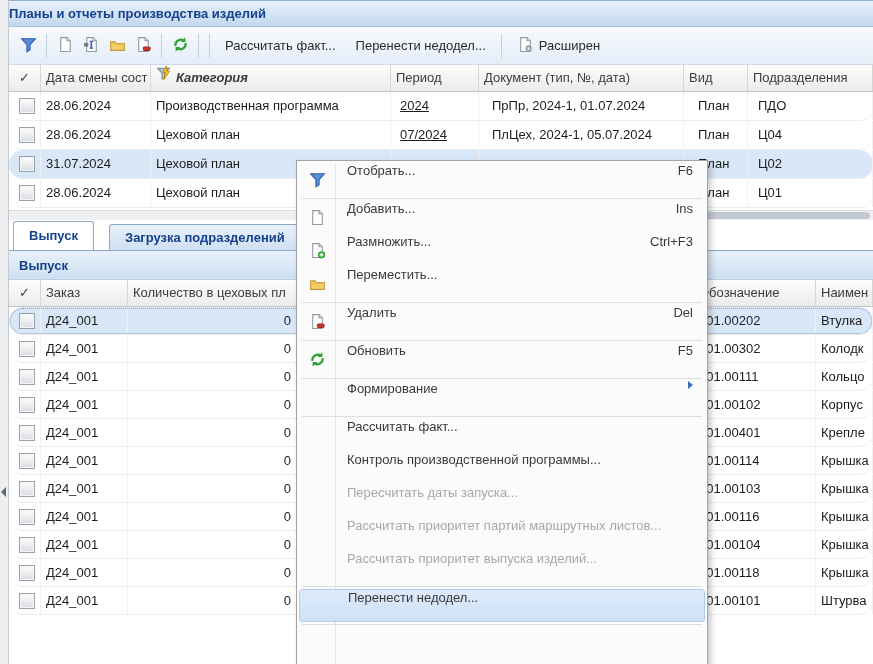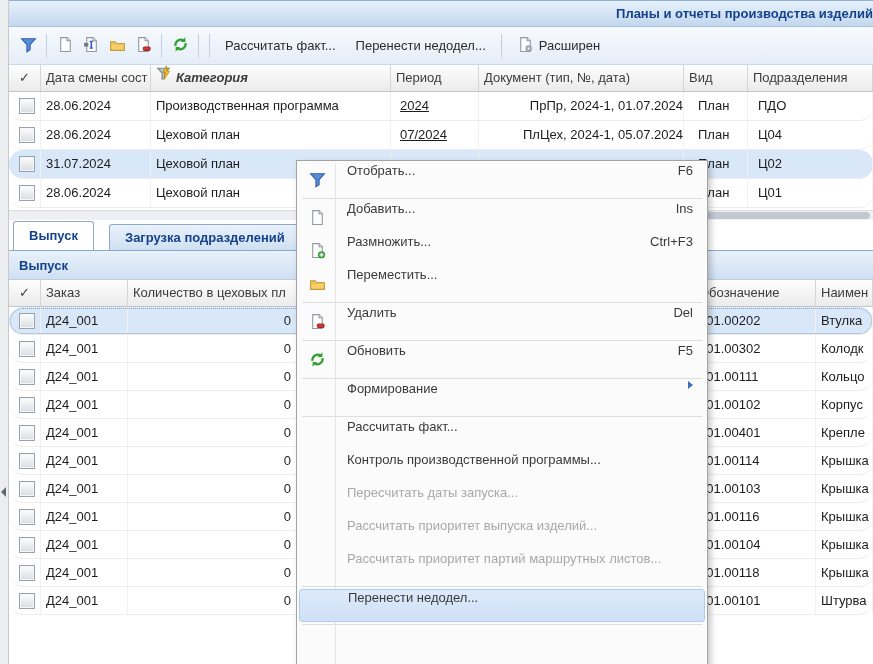--- a/index.html
+++ b/index.html
@@ -6,21 +6,21 @@
   .screen{position:relative;width:873px;height:664px;overflow:hidden;
           font-family:"Liberation Sans","DejaVu Sans",sans-serif;font-size:13px;color:#2b2b2b;
           background:#fff;}
   
   .left-strip{position:absolute;left:0;top:0;width:8px;height:664px;background:#eceef0;border-right:1px solid #c7c9cc;}
   .collapse-arrow{position:absolute;left:1px;top:487px;width:0;height:0;
           border-top:5px solid transparent;border-bottom:5px solid transparent;border-right:5px solid #5f6a77;cursor:pointer;}
   
   .titlebar{position:absolute;left:9px;top:0;right:0;height:27px;
           background:linear-gradient(#e7f1fb,#c2d7ee);border-top:1px solid #8fb0d6;border-bottom:1px solid #a9c3e0;
-          display:flex;align-items:center;font-weight:bold;color:#15428b;box-sizing:border-box;justify-content:flex-end;}
+          display:flex;align-items:center;font-weight:bold;color:#15428b;box-sizing:border-box;}
   
   .toolbar{position:absolute;left:9px;top:27px;right:0;height:38px;
           background:linear-gradient(#f7fafd,#e4edf8);border-bottom:1px solid #cdd9e8;
           display:flex;align-items:center;padding-left:6px;box-sizing:border-box;white-space:nowrap;}
   .tb-icon{width:26px;height:26px;display:flex;align-items:center;justify-content:center;cursor:pointer;flex:0 0 auto;}
   .tb-sep{width:1px;height:24px;background:#c3cfdf;margin:0 5px;flex:0 0 auto;}
   .tb-btn{display:flex;align-items:center;gap:5px;padding:0 10px;height:26px;cursor:pointer;color:#2b2b2b;flex:0 0 auto;}
   .tb-btn.disabled{color:#a4aab6;cursor:default;}
   
   .grid-hdr,.grid-row{display:grid;box-sizing:border-box;}
@@ -29,21 +29,21 @@
   .grid-hdr{position:absolute;left:9px;right:0;height:27px;
           background:linear-gradient(#fdfdfd,#ebebeb);border-bottom:1px solid #c6c6c6;color:#3c3c3c;}
   .grid-hdr .hcell{border-right:1px solid #d6d6d6;line-height:26px;padding:0 0 0 5px;overflow:hidden;white-space:nowrap;display:flex;align-items:center;gap:3px;}
   .hcell.center{justify-content:center;padding-left:0;}
   .hcell.cat b{font-style:italic;}
   .grid-row{height:29px;border-bottom:1px solid #ececec;background:#fff;cursor:default;border-radius:14px;}
   .grid-row .cell{border-right:1px solid #f1f1f1;line-height:28px;padding-left:5px;overflow:hidden;white-space:nowrap;color:#1d1d1d;}
   .grid-row.sel{background:#d9e8f8;}
   .grid-row.focusrow{outline:1px dotted #8aa4c4;outline-offset:-2px;}
   .cell.right{text-align:right;padding-right:7px;padding-left:0;}
-  .cell.pad12{padding-left:13px;text-align:right;}
+  .cell.pad12{padding-left:13px;}
   .cell.pad8{padding-left:9px;text-decoration:underline;}
   .cell.pad14{padding-left:14px;}
   .cell.pad10{padding-left:10px;}
   .cbwrap{display:flex;align-items:center;justify-content:center;}
   .cb{width:14px;height:14px;border:1px solid #98a2ad;background:linear-gradient(#fefefe,#d8dce1);box-shadow:inset 0 0 0 1px #f4f6f8;cursor:pointer;}
   
   #plans-rows{position:absolute;left:9px;right:0;top:92px;}
   .hscroll{position:absolute;left:9px;right:0;top:210px;height:9px;background:#eef0f3;border-top:1px solid #dcdcdc;}
   .hscroll .thumb{position:absolute;left:56%;right:3px;top:1px;bottom:1px;background:#c3c9d1;border-radius:4px;cursor:pointer;}
   
@@ -433,26 +433,26 @@
       <div class="menu-item">
         <span class="mi-icon"></span>
         <span class="mi-label">Контроль производственной программы...</span>
       </div>
       <div class="menu-item disabled">
         <span class="mi-icon"></span>
         <span class="mi-label">Пересчитать даты запуска...</span>
       </div>
       <div class="menu-item disabled">
         <span class="mi-icon"></span>
+        <span class="mi-label">Рассчитать приоритет партий маршрутных листов...</span>
+      </div>
+      <div class="menu-item disabled">
+        <span class="mi-icon"></span>
         <span class="mi-label">Рассчитать приоритет выпуска изделий...</span>
       </div>
-      <div class="menu-item disabled">
-        <span class="mi-icon"></span>
-        <span class="mi-label">Рассчитать приоритет партий маршрутных листов...</span>
-      </div>
       <div class="menu-sep"></div>
       <div class="menu-item hl">
         <span class="mi-icon"></span>
         <span class="mi-label">Перенести недодел...</span>
       </div>
       <div class="menu-sep"></div>
     </div>
 
 </div>
 

